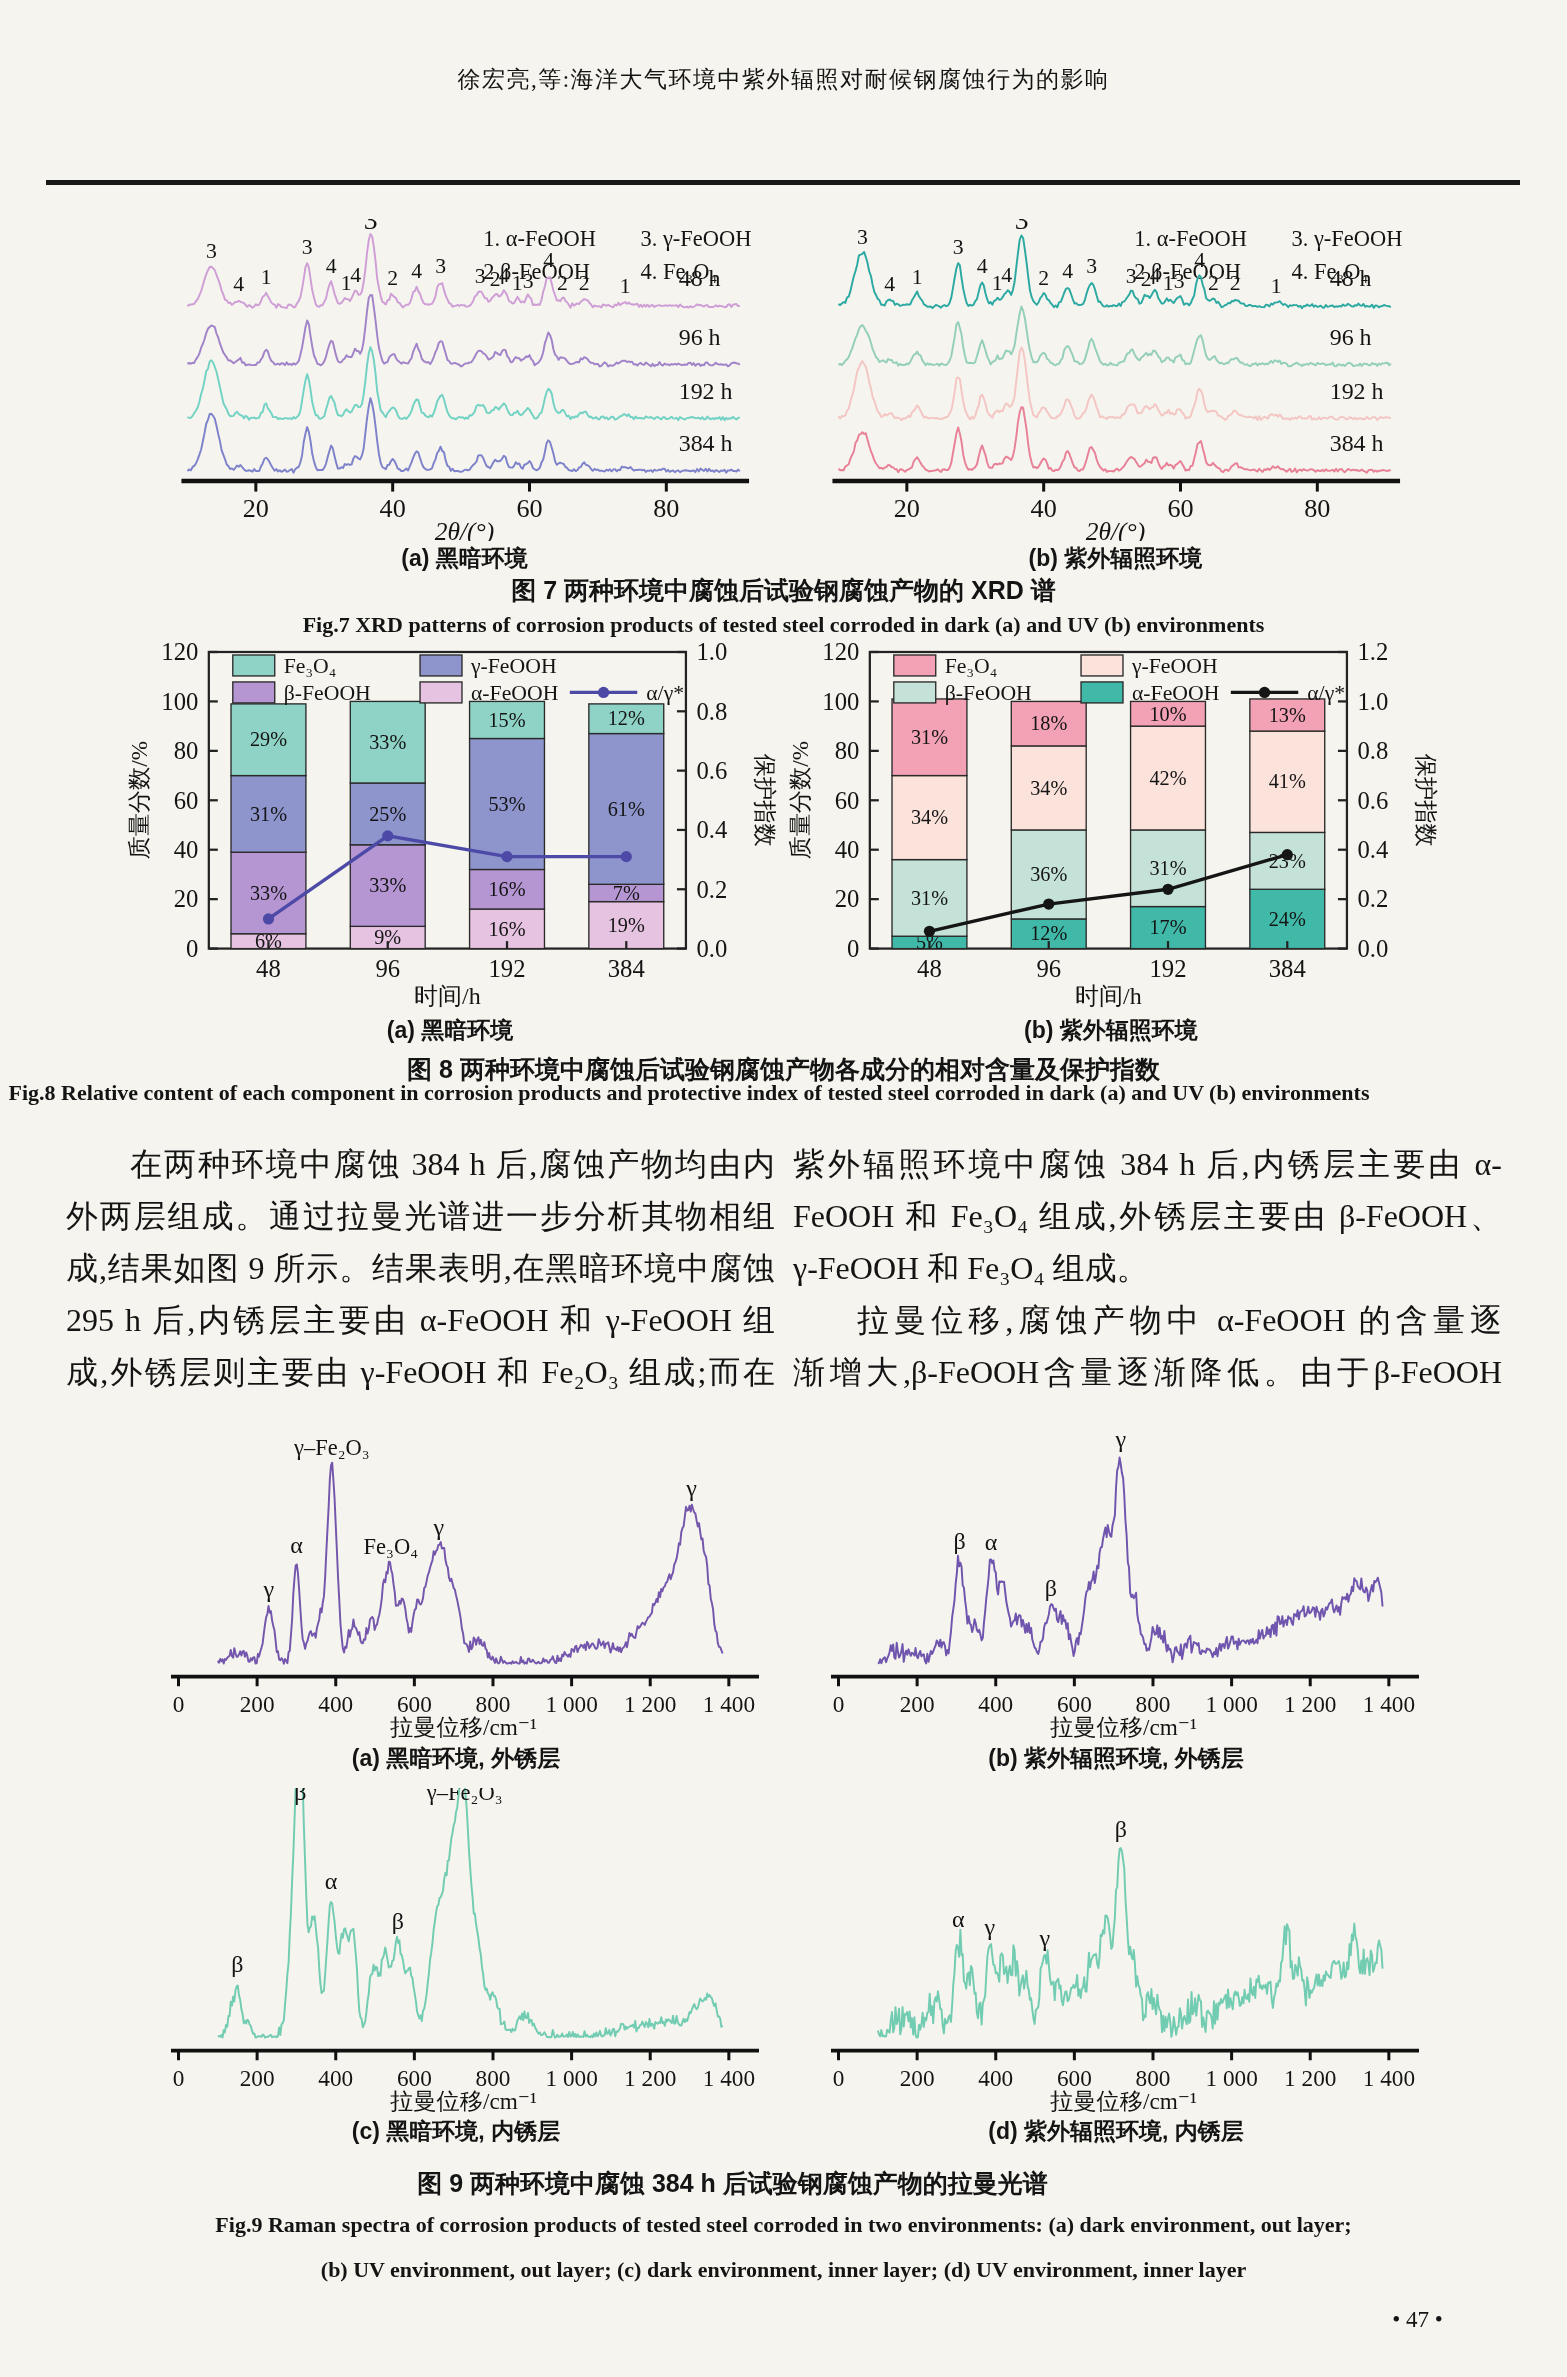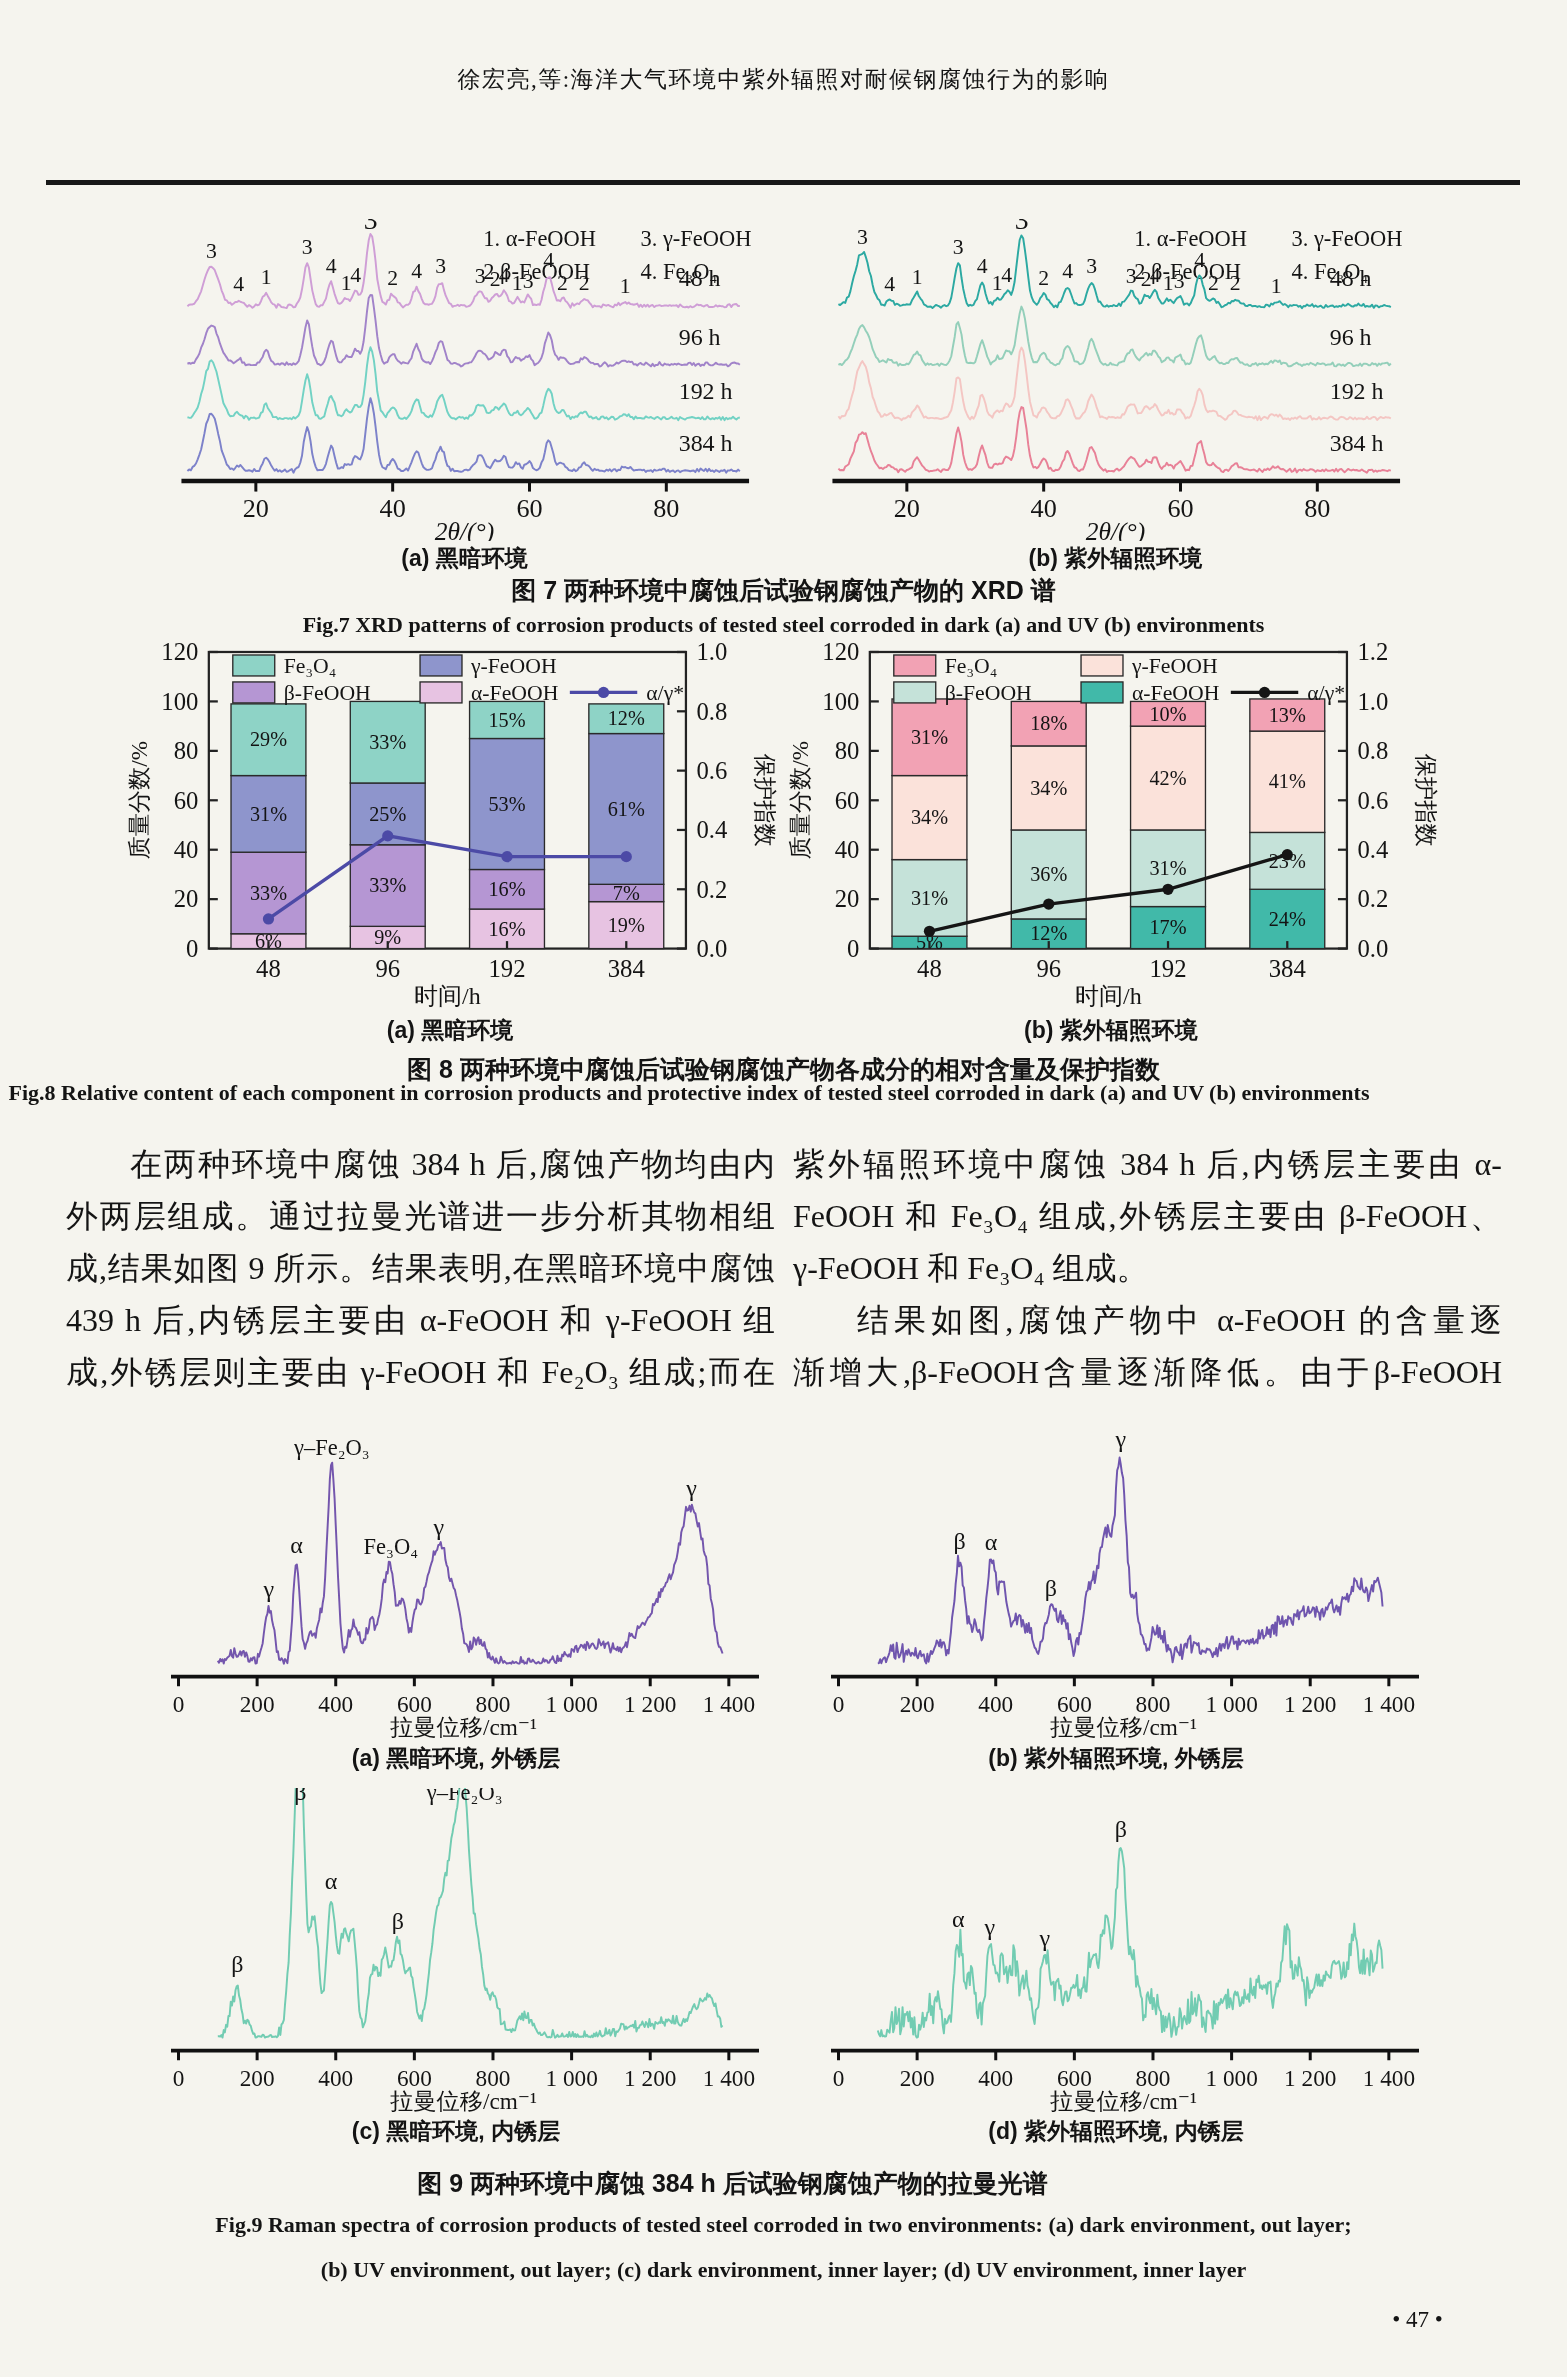--- a/index.html
+++ b/index.html
@@ -298,28 +298,28 @@
   </svg>
 <div class="abs center panel-caption" style="top:1015px;left:120px;width:660px">(a) 黑暗环境</div>
 <div class="abs center panel-caption" style="top:1015px;left:781px;width:660px">(b) 紫外辐照环境</div>
 <div class="abs center fig-cn" style="top:1053px;left:0;width:1567px">图 8  两种环境中腐蚀后试验钢腐蚀产物各成分的相对含量及保护指数</div>
 <div class="abs center fig-en" style="top:1080px;left:0;width:1378px">Fig.8  Relative content of each component in corrosion products and protective index of tested steel corroded in dark (a) and UV (b) environments</div>
 
 <div class="abs bodycol" id="body-left" style="top:1138px;left:66px">
     <div class="tline ind">在两种环境中腐蚀 384 h 后,腐蚀产物均由内</div>
     <div class="tline">外两层组成。通过拉曼光谱进一步分析其物相组</div>
     <div class="tline">成,结果如图 9 所示。结果表明,在黑暗环境中腐蚀</div>
-    <div class="tline">439 h 后,内锈层主要由 α-FeOOH 和 γ-FeOOH 组</div>
+    <div class="tline">295 h 后,内锈层主要由 α-FeOOH 和 γ-FeOOH 组</div>
     <div class="tline">成,外锈层则主要由 γ-FeOOH 和 Fe₂O₃ 组成;而在</div>
   </div>
 <div class="abs bodycol" id="body-right" style="top:1138px;left:793px">
     <div class="tline">紫外辐照环境中腐蚀 384 h 后,内锈层主要由 α-</div>
     <div class="tline">FeOOH 和 Fe₃O₄ 组成,外锈层主要由 β-FeOOH、</div>
     <div class="tline nojust">γ-FeOOH 和 Fe₃O₄ 组成。</div>
-    <div class="tline ind">结果如图,腐蚀产物中 α-FeOOH 的含量逐</div>
+    <div class="tline ind">拉曼位移,腐蚀产物中 α-FeOOH 的含量逐</div>
     <div class="tline">渐增大,β-FeOOH含量逐渐降低。由于β-FeOOH</div>
   </div>
 
 <svg class="abs" style="top:1414px;left:126px" width="660" height="324" viewBox="0 0 880 432">
     <line x1="60" y1="350" x2="844" y2="350" stroke="#111" stroke-width="5"></line>
     <line x1="70" y1="350" x2="70" y2="363" stroke="#111" stroke-width="4"></line>
     <text x="70" y="397" font-size="31" text-anchor="middle">0</text>
     <line x1="174.82758620689657" y1="350" x2="174.82758620689657" y2="363" stroke="#111" stroke-width="4"></line>
     <text x="174.82758620689657" y="397" font-size="31" text-anchor="middle">200</text>
     <line x1="279.65517241379314" y1="350" x2="279.65517241379314" y2="363" stroke="#111" stroke-width="4"></line>

